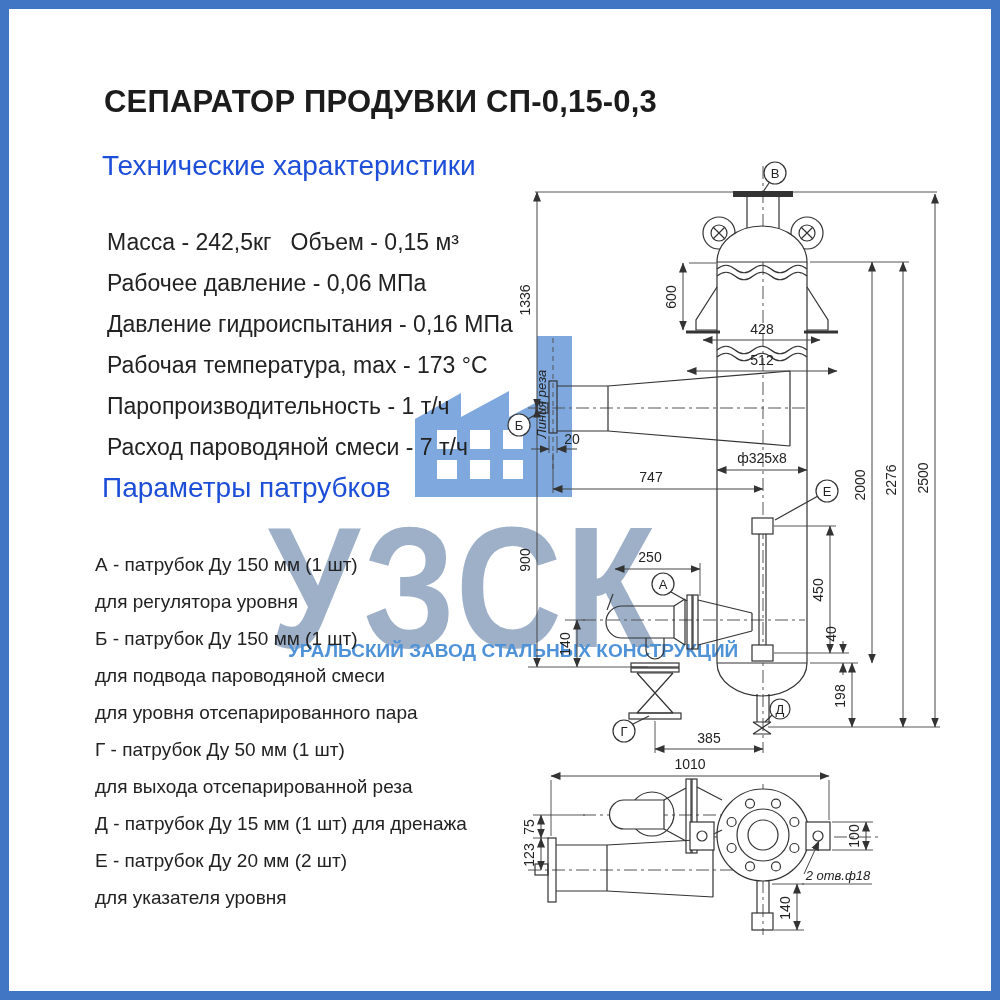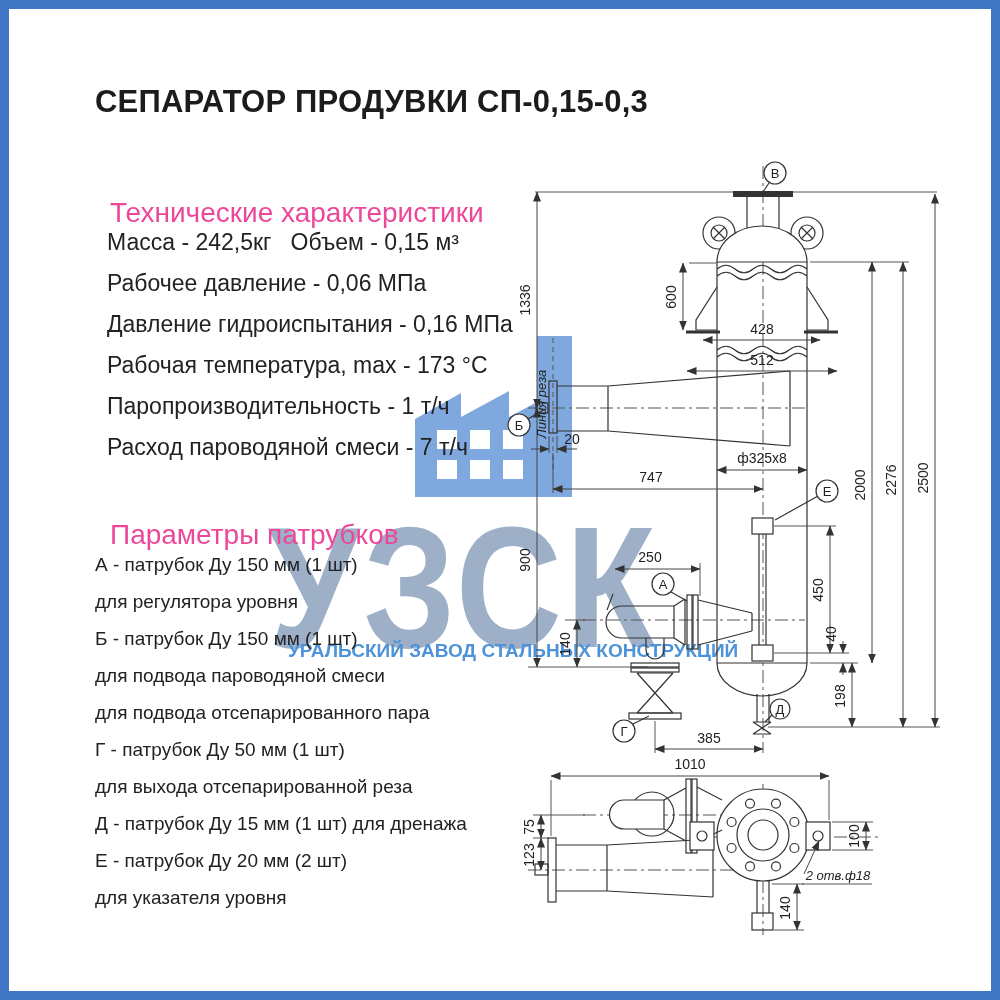--- a/index.html
+++ b/index.html
@@ -2,24 +2,24 @@
 <html><head>
 <meta charset="utf-8">
 <style>
   html,body{margin:0;padding:0;}
   body{
     width:1000px;height:1000px;position:relative;background:#ffffff;
     font-family:"Liberation Sans",sans-serif;overflow:hidden;
   }
   .page-border{position:absolute;inset:0;border:9px solid #4076c4;pointer-events:none;z-index:9;}
   .doc-title{
-    position:absolute;left:95px;top:84px;font-size:31px;font-weight:bold;color:#1c1c1c;
+    position:absolute;left:104px;top:84px;font-size:31px;font-weight:bold;color:#1c1c1c;
     letter-spacing:0.2px;z-index:2;
   }
-  .section-heading{position:absolute;left:110px;font-size:28px;font-weight:400;color:#ec4899;z-index:2;margin-top:47px;}
+  .section-heading{position:absolute;left:102px;font-size:28px;font-weight:400;color:#1d4ed8;z-index:2;}
   .h-specs{top:150px;}
   .h-nozzles{top:472px;text-align:center;}
   .spec-list{position:absolute;left:107px;top:222px;z-index:2;}
   .spec-list .row{height:41px;line-height:41px;font-size:23px;color:#222;white-space:pre;}
   .nozzle-list{position:absolute;left:95px;top:546px;z-index:2;}
   .nozzle-list .row{height:37px;line-height:37px;font-size:19px;color:#222;white-space:pre;}
   .watermark{position:absolute;inset:0;z-index:1;pointer-events:none;}
   .wm-big{
     position:absolute;left:268px;top:488px;font-size:150px;font-weight:bold;
     letter-spacing:4px;color:#8CA3BF;opacity:.85;
@@ -71,21 +71,21 @@
   <div class="row">Рабочая температура, max - 173 °С</div>
   <div class="row">Паропроизводительность - 1 т/ч</div>
   <div class="row">Расход пароводяной смеси - 7 т/ч</div>
 </div>
 <div class="section-heading h-nozzles">Параметры патрубков</div>
 <div class="nozzle-list">
   <div class="row">А - патрубок Ду 150 мм (1 шт)</div>
   <div class="row">для регулятора уровня</div>
   <div class="row">Б - патрубок Ду 150 мм (1 шт)</div>
   <div class="row">для подвода пароводяной смеси</div>
-  <div class="row">для подвода отсепарированного пара</div>
+  <div class="row">для уровня отсепарированного пара</div>
   <div class="row">Г - патрубок Ду 50 мм (1 шт)</div>
   <div class="row">для выхода отсепарированной реза</div>
   <div class="row">Д - патрубок Ду 15 мм (1 шт) для дренажа</div>
   <div class="row">Е - патрубок Ду 20 мм (2 шт)</div>
   <div class="row">для указателя уровня</div>
 </div>
 
 <svg class="drawing" width="1000" height="1000" viewBox="0 0 1000 1000">
   <defs>
     <marker id="ar" viewBox="0 0 10 10" refX="9.5" refY="5" markerWidth="10" markerHeight="10" orient="auto-start-reverse">

